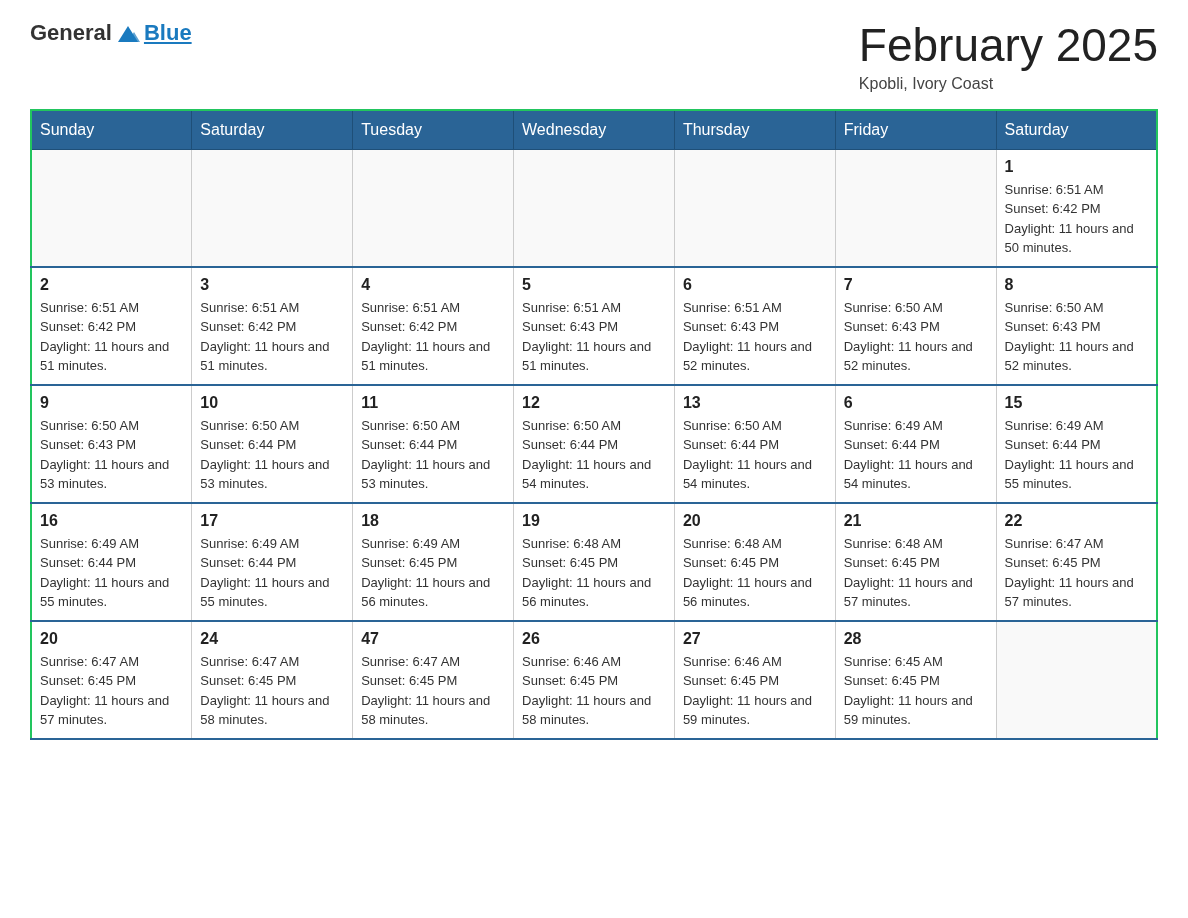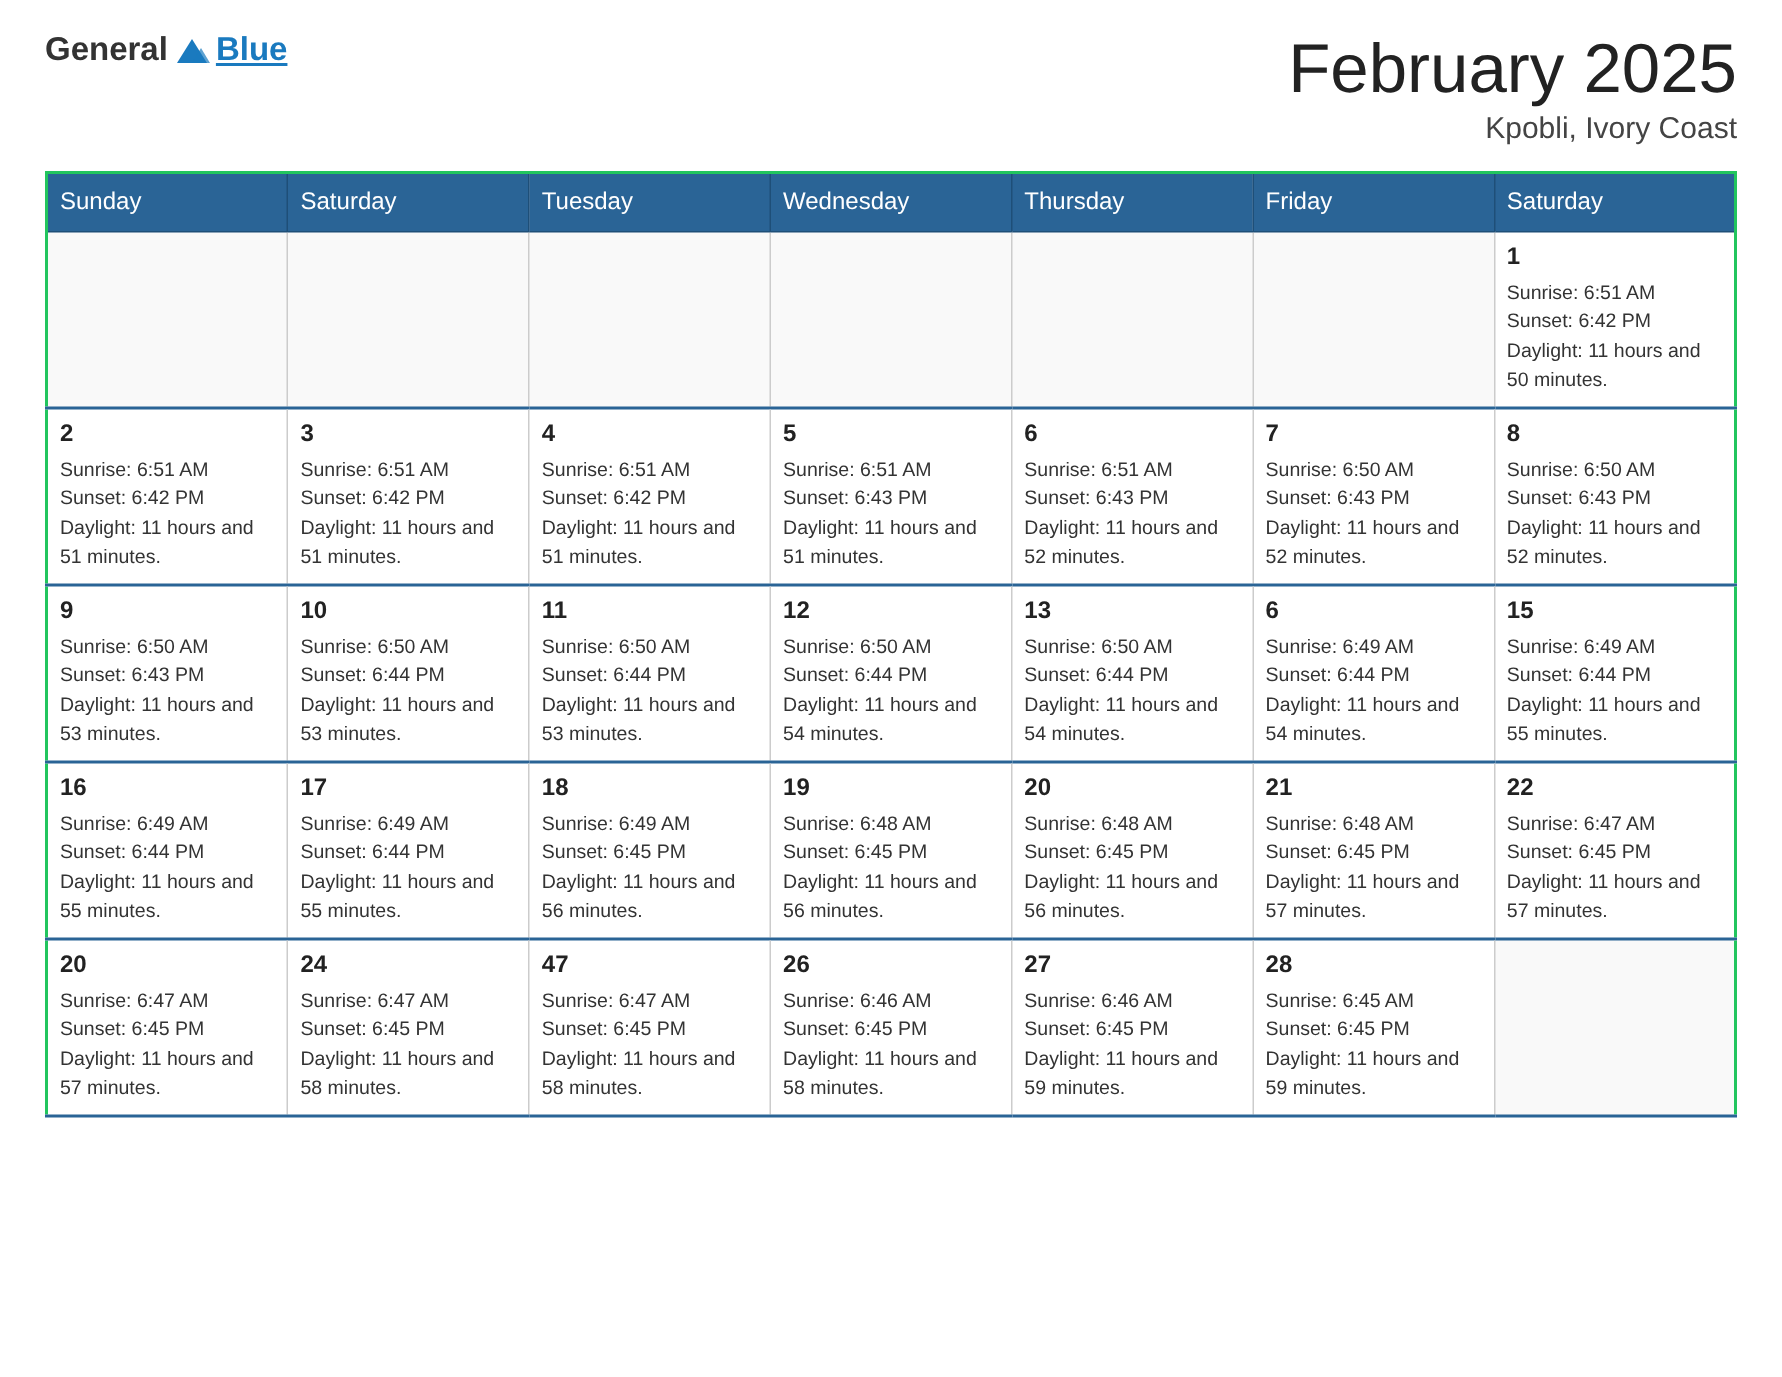--- a/index.html
+++ b/index.html
@@ -31,30 +31,30 @@
       height: 28px;
       margin: 0 2px;
     }
     .logo-text-blue {
       font-size: 22px;
       font-weight: bold;
       color: #1a7abf;
       text-decoration: underline;
     }
     .title-block {
-      text-align: right;
+      text-align: left;
     }
     .calendar-title {
       font-size: 46px;
       font-weight: normal;
       color: #222;
       line-height: 1.1;
     }
     .calendar-subtitle {
-      font-size: 20px;
+      font-size: 16px;
       color: #444;
       margin-top: 4px;
     }
     .calendar-table {
       width: 100%;
       border-collapse: collapse;
       border: 2px solid #22c55e;
     }
     .calendar-table thead tr th {
       background-color: #2a6496;

